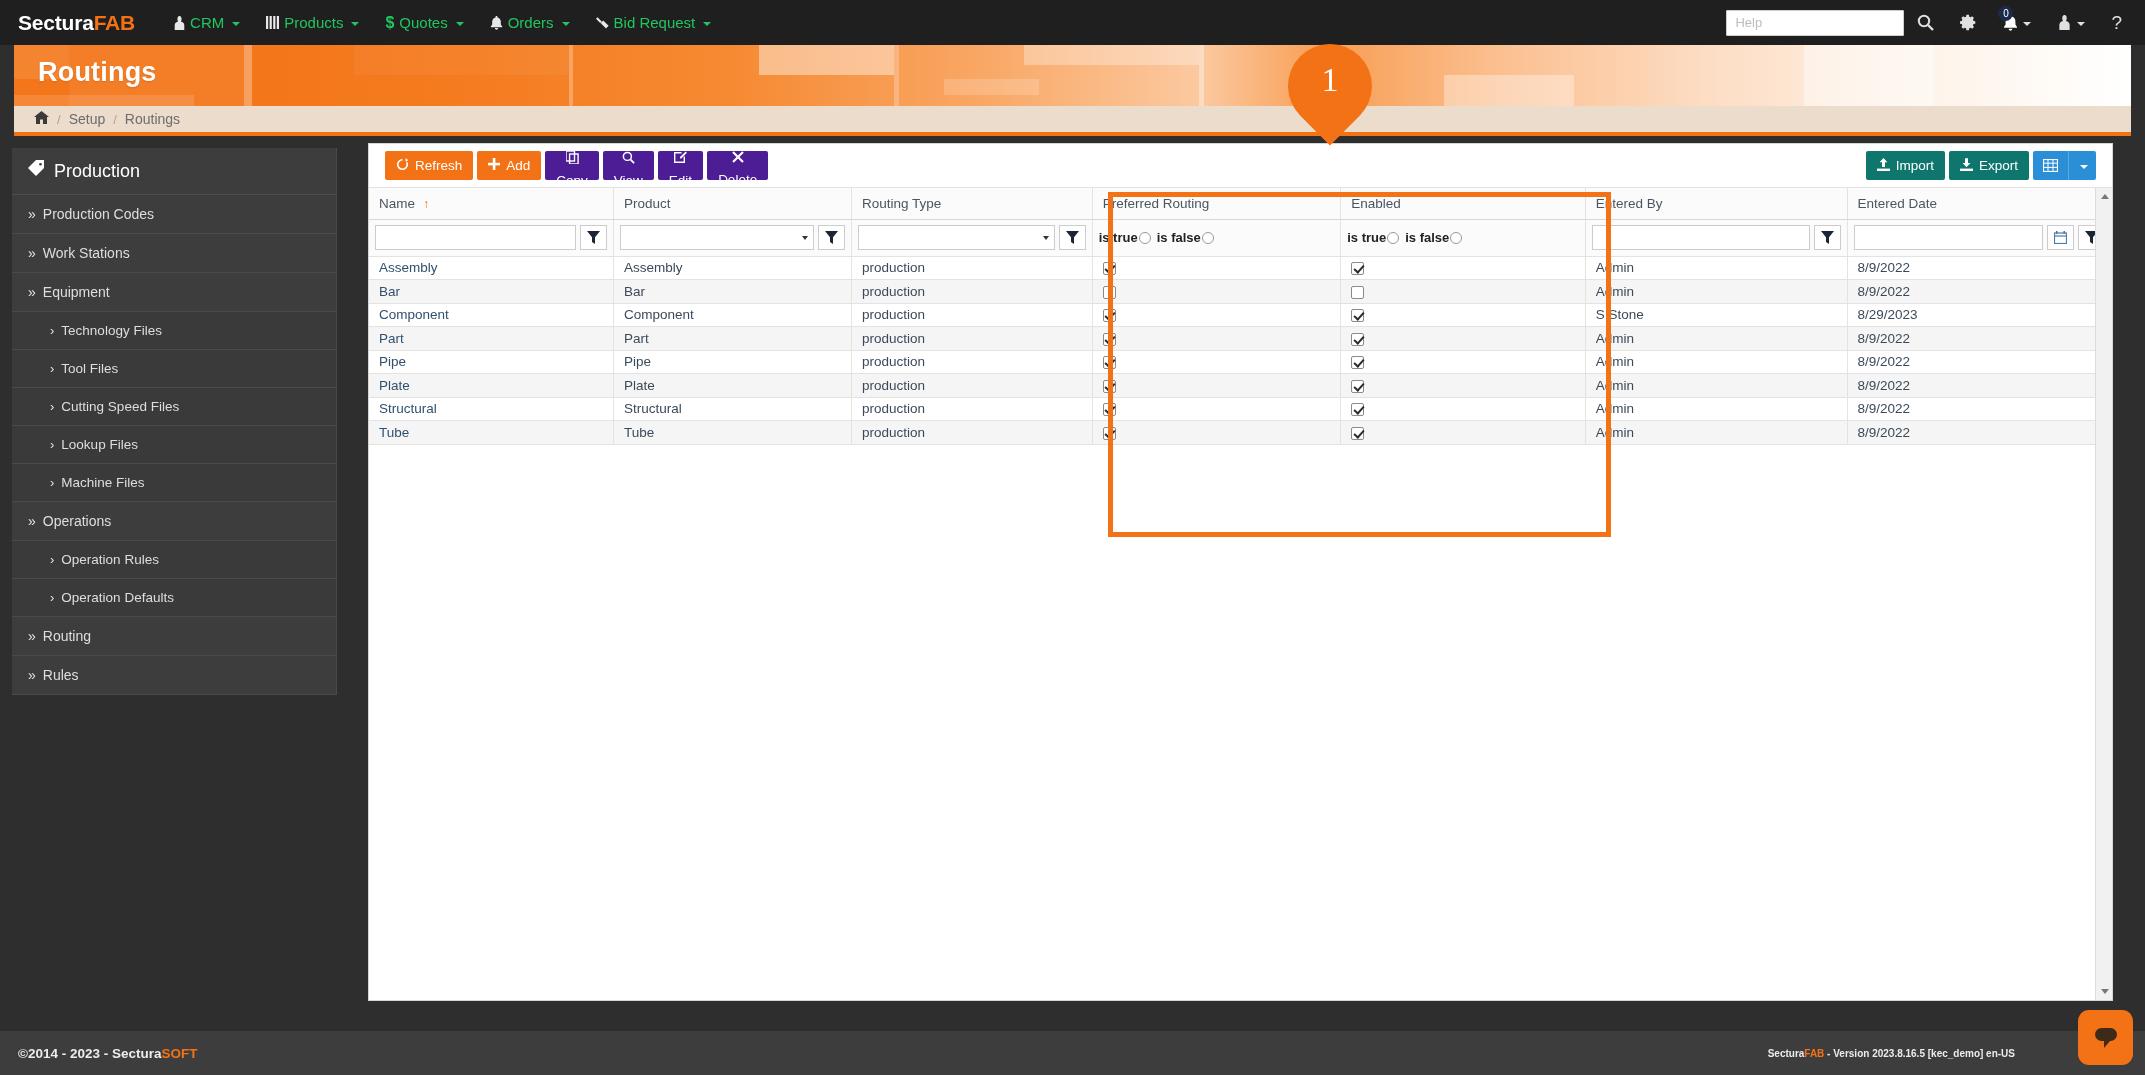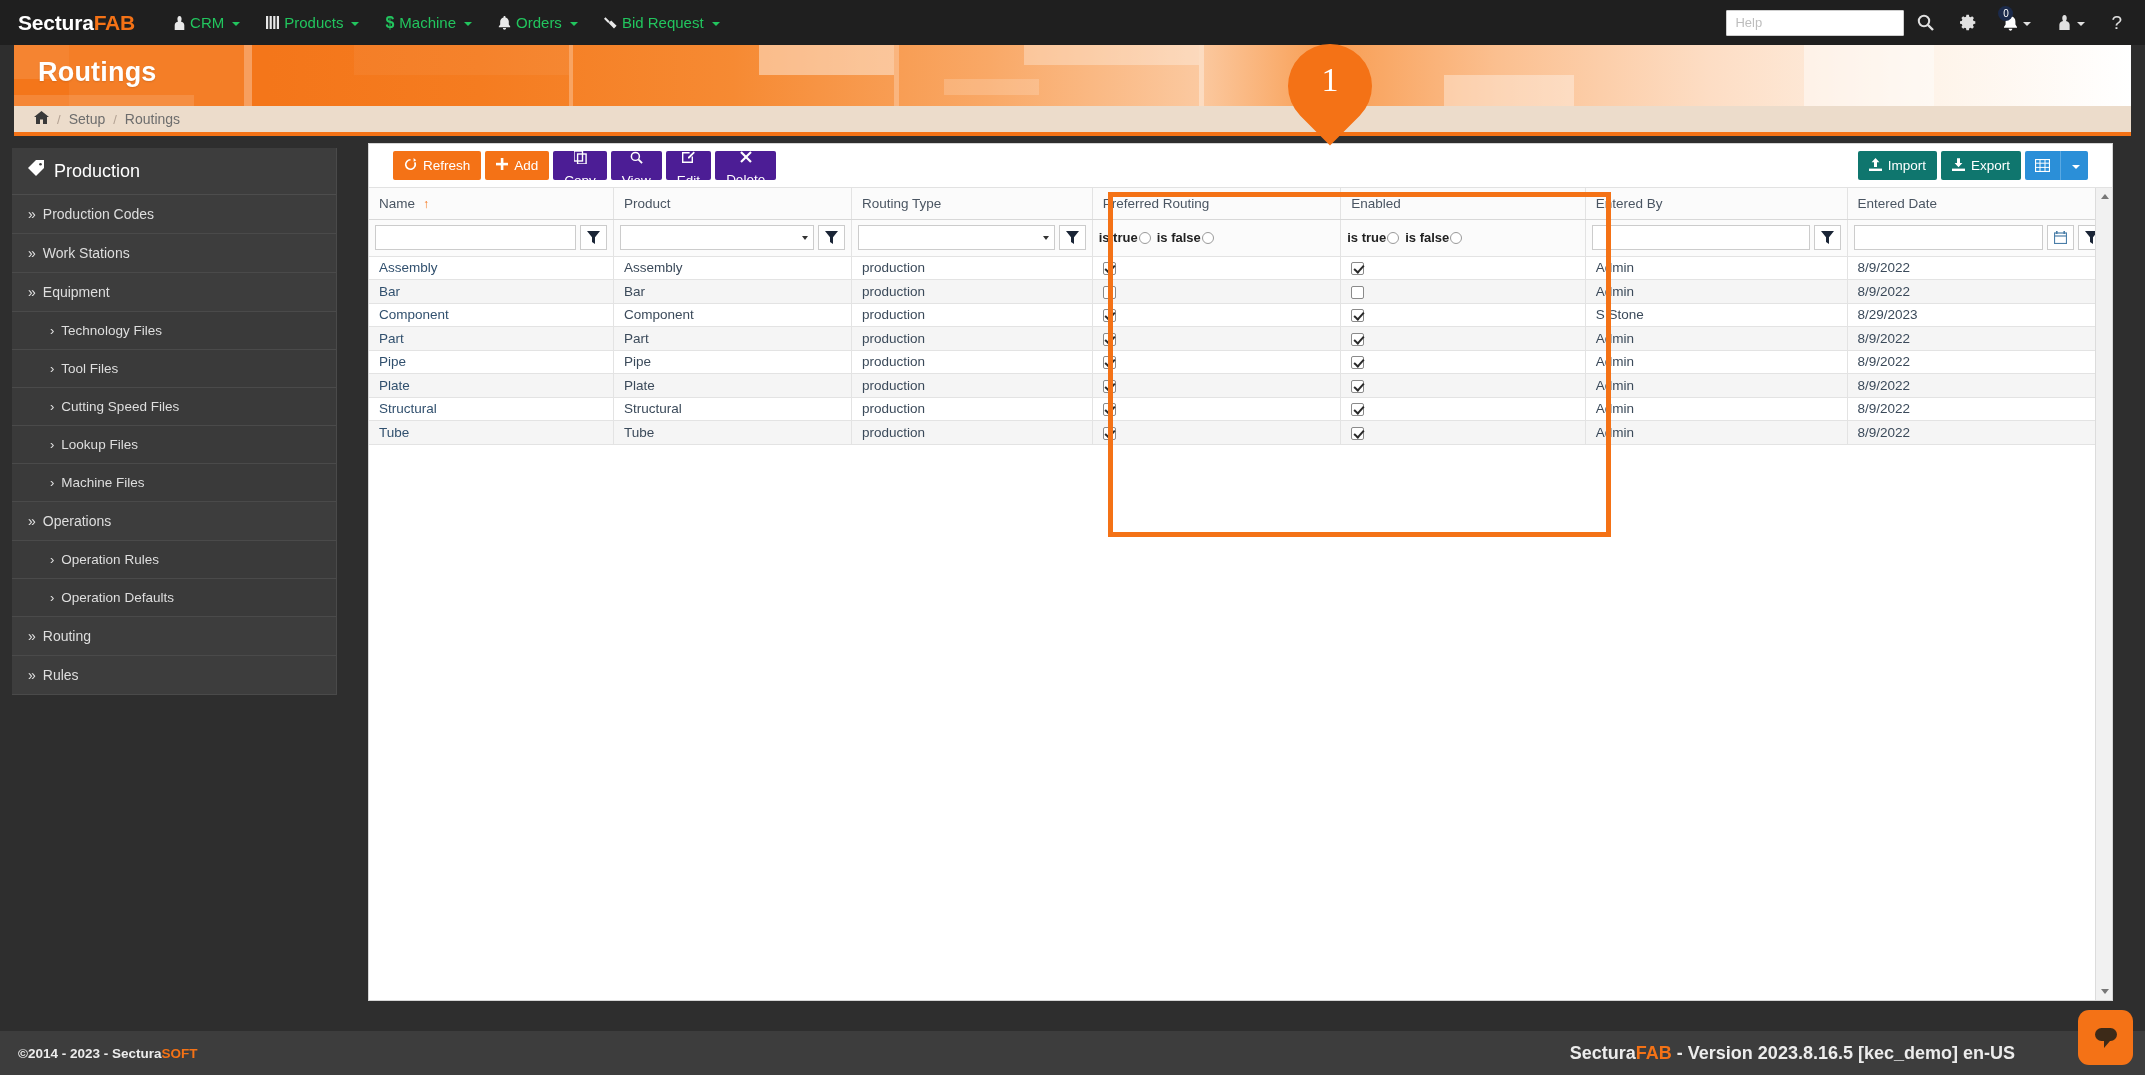--- a/index.html
+++ b/index.html
@@ -128,21 +128,21 @@
   .sb-chev.dbl { font-size: 14px; }
 
   
   .content {
     position: absolute; top: 143px; left: 368px;
     width: 1745px; height: 858px;
     background: #ffffff;
     border: 1px solid #d5d5d5;
   }
   .toolbar {
-    height: 43px; padding: 7px 24px;
+    height: 43px; padding: 7px 16px;
     display: flex; align-items: center;
     background: #ffffff;
   }
   .btn {
     display: inline-flex; align-items: center; gap: 6px;
     height: 29px; padding: 0 11px;
     font-size: 13.5px; color: #ffffff;
     border: none; border-radius: 2px;
     cursor: pointer; white-space: nowrap;
     font-family: "Liberation Sans", sans-serif;
@@ -278,21 +278,21 @@
   
   .footer {
     position: absolute; bottom: 0; left: 0;
     width: 2145px; height: 44px;
     background: #3d3d3d;
     display: flex; align-items: center;
     z-index: 10;
   }
   .footer-left { margin-left: 18px; font-size: 13.5px; color: #ececec; font-weight: bold; }
   .footer-left .soft { color: #f47216; }
-  .footer-right { margin-left: auto; margin-right: 130px; font-size: 18px; color: #ececec; font-weight: bold; }
+  .footer-right { margin-left: auto; margin-right: 130px; font-size: 10px; color: #ececec; font-weight: bold; }
   .footer-right .fab { color: #f47216; }
 
   .chat-btn {
     position: absolute; right: 12px; bottom: 10px;
     width: 55px; height: 55px;
     background: #f47216; border-radius: 11px;
     display: flex; align-items: center; justify-content: center;
     cursor: pointer; z-index: 45;
   }
 
@@ -330,21 +330,21 @@
           <rect x="7.2" y="0" width="2.2" height="13" fill="#e8e8e8"></rect>
           <rect x="10.8" y="0" width="2.2" height="13" fill="#e8e8e8"></rect>
         </svg>
     </span>
     <span>Products</span>
     <span class="caret"></span>
   </div>
 
   <div class="nav-item">
     <span class="nav-ico" style="font-size:16px;font-weight:bold;">$</span>
-    <span>Machine</span>
+    <span>Quotes</span>
     <span class="caret"></span>
   </div>
 
   <div class="nav-item">
     <span class="nav-ico">
       <svg width="13" height="14" viewBox="0 0 13 14">
           <path d="M6.5 0c-.6 0-1 .4-1 1v.4C3.5 1.8 2.2 3.5 2.2 5.6v2.8L.8 10.4v.8h11.4v-.8L10.8 8.4V5.6c0-2.1-1.3-3.8-3.3-4.2V1c0-.6-.4-1-1-1zM4.9 12.1c0 .9.7 1.6 1.6 1.6s1.6-.7 1.6-1.6H4.9z" fill="#e8e8e8"></path>
         </svg>
     </span>
     <span>Orders</span>

